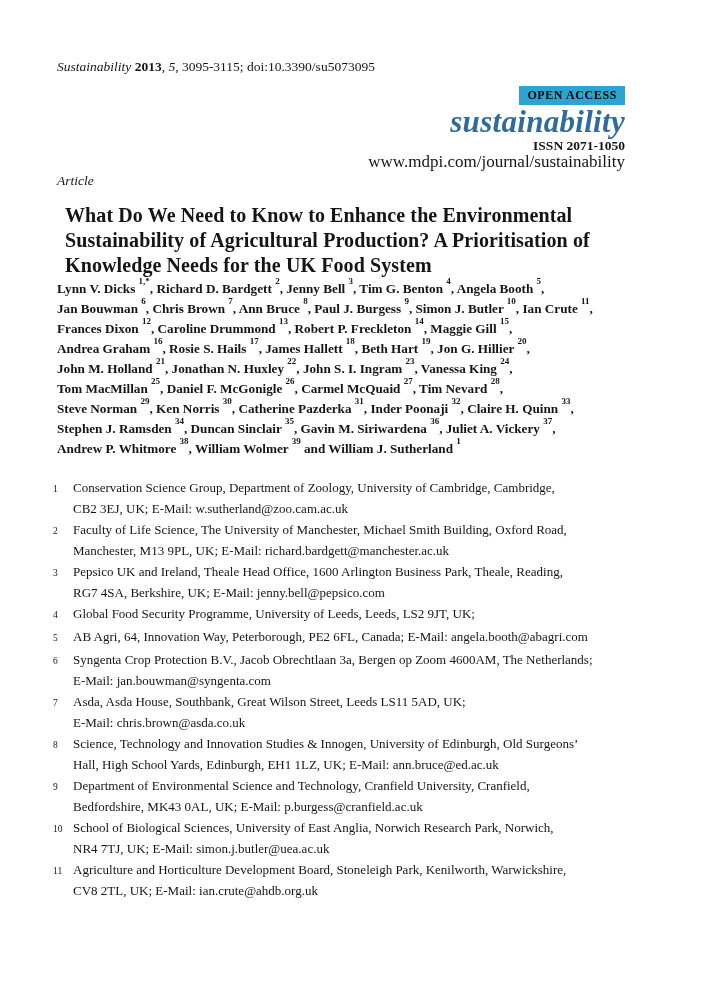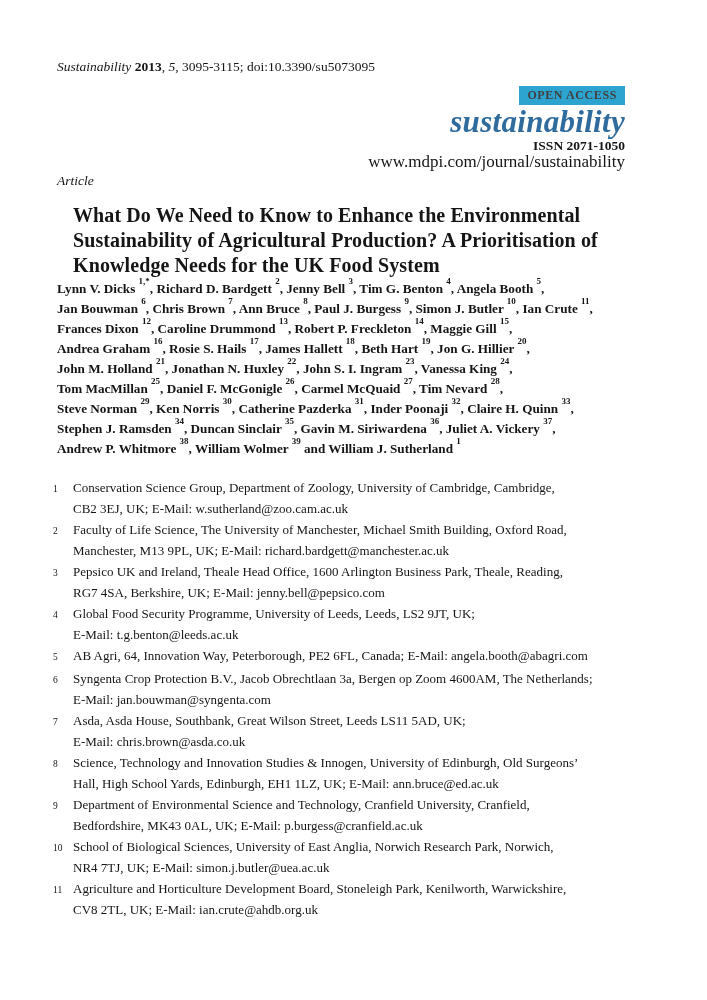--- a/index.html
+++ b/index.html
@@ -8,21 +8,21 @@
     box-sizing:border-box;width:707px;height:1000px;
     padding:58px 82px 30px 57px;
     font-family:"Liberation Serif","DejaVu Serif",serif;
     color:#151515;background:#ffffff;
   }
   .journal-line{font-size:13.5px;line-height:17px;white-space:nowrap;}
   .it{font-style:italic;}
   .bd{font-weight:bold;}
   .masthead{text-align:right;margin-top:10px;}
   .badge{
-    display:inline-block;background:#2da4cf;color:#404040;
+    display:inline-block;background:#2da4cf;color:#000000;
     font-weight:bold;font-size:12px;line-height:15px;
     padding:2px 8px;letter-spacing:0.6px;
   }
   .logo{
     font-size:31px;font-weight:bold;font-style:italic;color:#2f6b9d;
     line-height:32px;margin-top:1px;letter-spacing:0.3px;
   }
   .issn{font-size:13.5px;font-weight:bold;line-height:16px;}
   .site{font-size:17px;line-height:15px;}
   .article-type{font-style:italic;font-size:13.5px;line-height:16px;margin-top:4px;}
@@ -55,21 +55,21 @@
     <div>
       <span class="badge" style="background-color: rgb(45, 164, 207);">OPEN ACCESS</span>
     </div>
     <div class="logo" style="color: rgb(47, 107, 157);">sustainability</div>
     <div class="issn">ISSN 2071-1050</div>
     <div class="site">www.mdpi.com/journal/sustainability</div>
   </div>
 
   <div class="article-type">Article</div>
 
-  <h1 class="title" style="margin:14px 0 0 16px;">
+  <h1 class="title" style="margin:14px 0 0 8px;">
     <span>What Do We Need to Know to Enhance the Environmental</span><br>
     <span>Sustainability of Agricultural Production? A Prioritisation of</span><br>
     <span>Knowledge Needs for the UK Food System</span>
   </h1>
 
   <div class="authors" id="authors">
       <div class="author-line"><span>Lynn V. Dicks </span><sup>1,*</sup><span>, Richard D. Bardgett </span><sup>2</sup><span>, Jenny Bell </span><sup>3</sup><span>, Tim G. Benton </span><sup>4</sup><span>, Angela Booth </span><sup>5</sup><span>,</span></div>
       <div class="author-line"><span>Jan Bouwman </span><sup>6</sup><span>, Chris Brown </span><sup>7</sup><span>, Ann Bruce </span><sup>8</sup><span>, Paul J. Burgess </span><sup>9</sup><span>, Simon J. Butler </span><sup>10</sup><span>, Ian Crute </span><sup>11</sup><span>,</span></div>
       <div class="author-line"><span>Frances Dixon </span><sup>12</sup><span>, Caroline Drummond </span><sup>13</sup><span>, Robert P. Freckleton </span><sup>14</sup><span>, Maggie Gill </span><sup>15</sup><span>,</span></div>
       <div class="author-line"><span>Andrea Graham </span><sup>16</sup><span>, Rosie S. Hails </span><sup>17</sup><span>, James Hallett </span><sup>18</sup><span>, Beth Hart </span><sup>19</sup><span>, Jon G. Hillier </span><sup>20</sup><span>,</span></div>
@@ -99,21 +99,20 @@
         <div class="aff-num">3</div>
         <div class="aff-text">
           <div class="aff-line">Pepsico UK and Ireland, Theale Head Office, 1600 Arlington Business Park, Theale, Reading,</div>
           <div class="aff-line">RG7 4SA, Berkshire, UK; E-Mail: jenny.bell@pepsico.com</div>
         </div>
       </div>
       <div class="aff-row">
         <div class="aff-num">4</div>
         <div class="aff-text">
           <div class="aff-line">Global Food Security Programme, University of Leeds, Leeds, LS2 9JT, UK;</div>
-          <div class="aff-line">E-Mail: t.g.benton@leeds.ac.uk</div>
         </div>
       </div>
       <div class="aff-row">
         <div class="aff-num">5</div>
         <div class="aff-text">
           <div class="aff-line">AB Agri, 64, Innovation Way, Peterborough, PE2 6FL, Canada; E-Mail: angela.booth@abagri.com</div>
         </div>
       </div>
       <div class="aff-row">
         <div class="aff-num">6</div>

